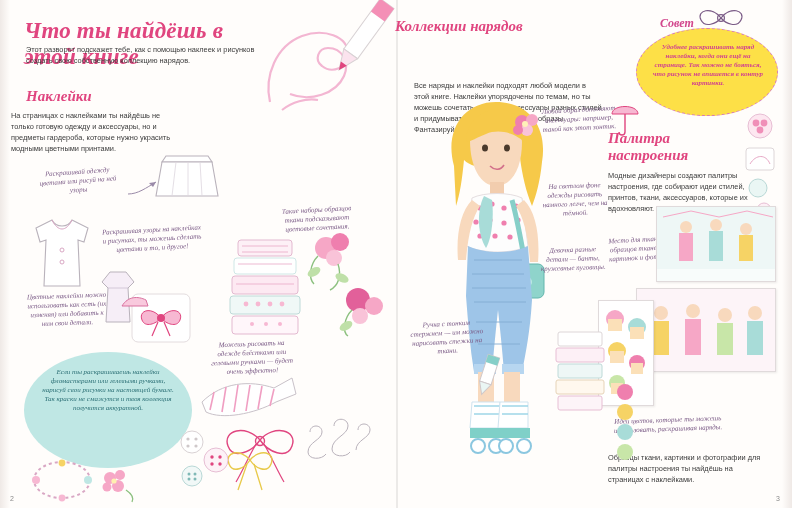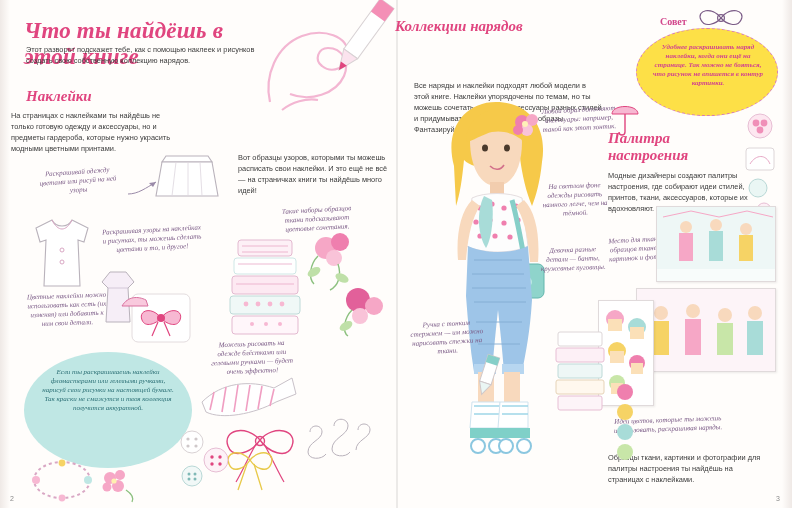--- a/index.html
+++ b/index.html
@@ -80,22 +80,22 @@
   .bubble{
     position:absolute;left:636px;top:28px;width:140px;height:86px;
     border-radius:50%;
     background:#fde047;
     border:1px dashed #d97fb3;
     font-weight:bold;
   }
   .bubble .hand{position:absolute;left:14px;top:14px;width:114px;text-align:center;}
   .advice-label{
     position:absolute;left:660px;top:16px;
-    font-family:"Liberation Serif",serif;font-weight:700;
-    color:#d2468c;font-size:10px;
+    font-family:"Liberation Serif",serif;font-style:italic;font-weight:700;
+    color:#d2468c;font-size:12px;
   }
 
   
   .teal-circle{
     position:absolute;left:24px;top:352px;width:168px;height:116px;
     border-radius:50%;
     background:#bfe7e4;
   }
   .teal-circle .hand{position:absolute;left:16px;top:16px;width:136px;text-align:center;color:#2b6f75;font-style:italic;}
 
@@ -112,21 +112,20 @@
   <div class="edge-l"></div>
   <div class="edge-r"></div>
   <div class="gutter"></div>
 
   <h1 class="title abs" id="title">Что ты найдёшь в этой книге</h1>
   <p class="body abs" id="intro">Этот разворот подскажет тебе, как с помощью наклеек и рисунков создать свою собственную коллекцию нарядов.</p>
 
   <h2 class="head abs" id="h-stickers">Наклейки</h2>
   <p class="body abs" id="p-stickers">На страницах с наклейками ты найдёшь не только готовую одежду и аксессуары, но и предметы гардероба, которые нужно украсить модными цветными принтами.</p>
 
-  <p class="body abs" id="p-prints">Вот образцы узоров, которыми ты можешь расписать свои наклейки. И это ещё не всё — на страничках книги ты найдёшь много идей!</p>
 
   <div class="abs" style="left:262px;top:6px;">
     <svg width="130" height="120" viewBox="0 0 130 120">
       <path d="M8 96 C2 70 14 40 40 30 C62 22 86 30 86 48 C86 62 70 68 60 60 C52 54 56 42 66 42 C80 42 88 56 82 70 C74 88 48 96 28 88" fill="none" stroke="#f3b6d2" stroke-width="2.2"></path>
       <path d="M20 104 C30 96 44 92 56 94" fill="none" stroke="#f3b6d2" stroke-width="2.2"></path>
       <g transform="rotate(36 95 40)">
         <rect x="86" y="-12" width="17" height="62" fill="#ffffff" stroke="#d8d2d4" stroke-width="1"></rect>
         <rect x="86" y="-12" width="17" height="16" fill="#f48fb6"></rect>
         <polygon points="86,50 103,50 94.5,70" fill="#fbe3ee" stroke="#d8d2d4" stroke-width="1"></polygon>
         <polygon points="91,62 98.5,62 94.5,70" fill="#e0457f"></polygon>

